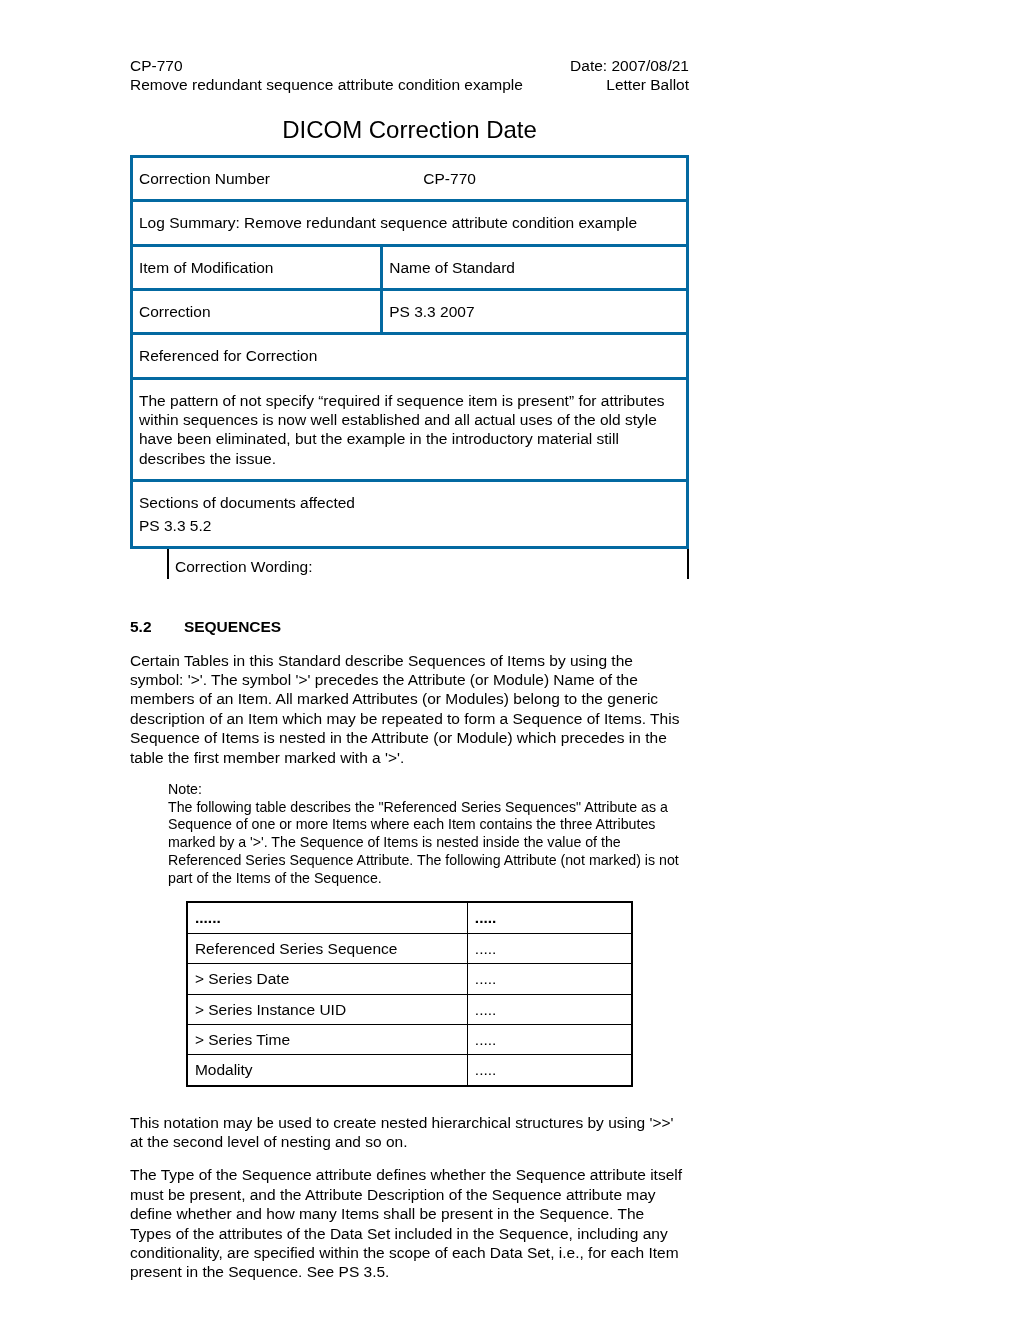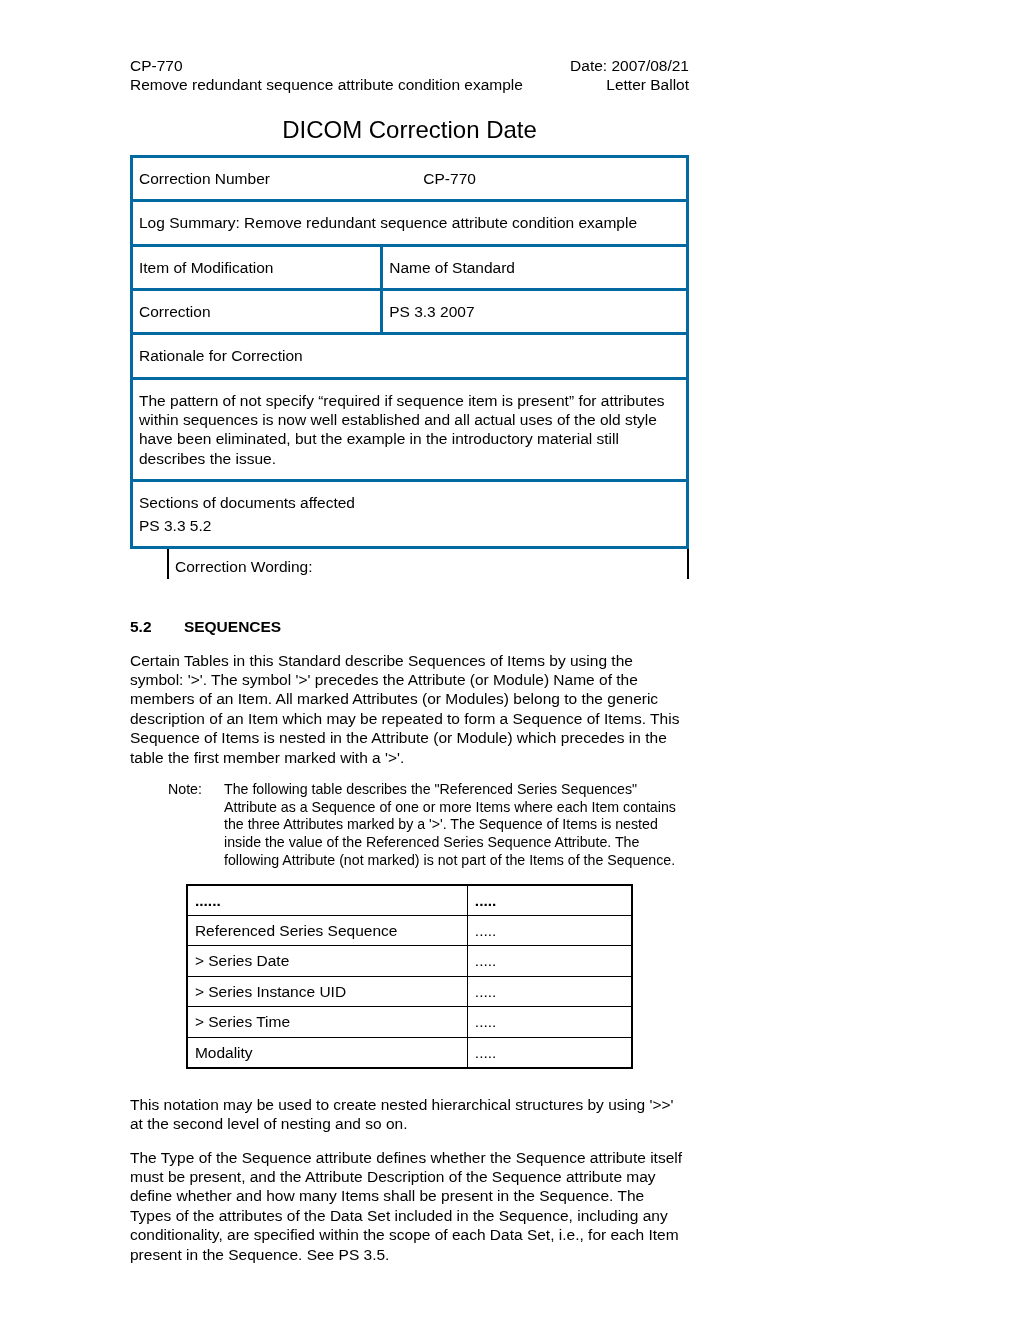--- a/index.html
+++ b/index.html
@@ -52,20 +52,21 @@
     margin-top: 38px;
     margin-bottom: 14px;
     font-weight: bold;
   }
   .section-num { margin-right: 28px; }
   .para { margin-bottom: 14px; }
   .note-block {
     display: flex;
     margin: 6px 0 14px 38px;
     font-size: 14.2px;
+    flex-direction: column;
   }
   .note-label { width: 56px; flex-shrink: 0; }
   .note-text { flex: 1; }
   .seq-table {
     border: 2.5px solid #000;
     border-collapse: collapse;
     width: 80%;
     margin: 12px auto 26px auto;
   }
   .seq-table td {
@@ -108,21 +109,21 @@
         </tr>
     <tr>
       <td>Item of Modification</td>
       <td>Name of Standard</td>
     </tr>
     <tr>
       <td>Correction</td>
       <td>PS 3.3 2007</td>
     </tr>
     <tr class="row-full">
-          <td colspan="2">Rationale for Correction</td>
+          <td colspan="2">Referenced for Correction</td>
         </tr>
     <tr class="row-full">
           <td colspan="2">The pattern of not specify “required if sequence item is present” for attributes within sequences is now well established and all actual uses of the old style have been eliminated, but the example in the introductory material still describes the issue.</td>
         </tr>
     <tr class="row-full">
           <td colspan="2">
       <div>Sections of documents affected</div>
       <div style="margin-top:3px">PS 3.3 5.2</div>
     </td>
         </tr>

